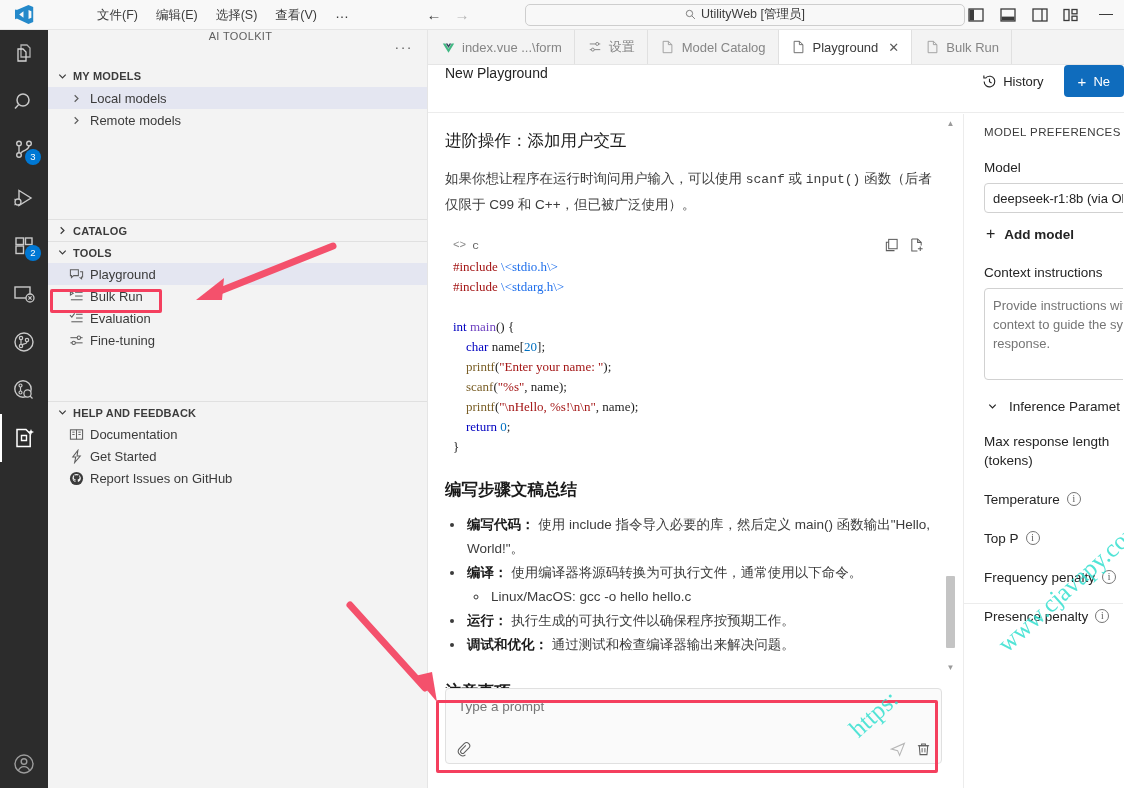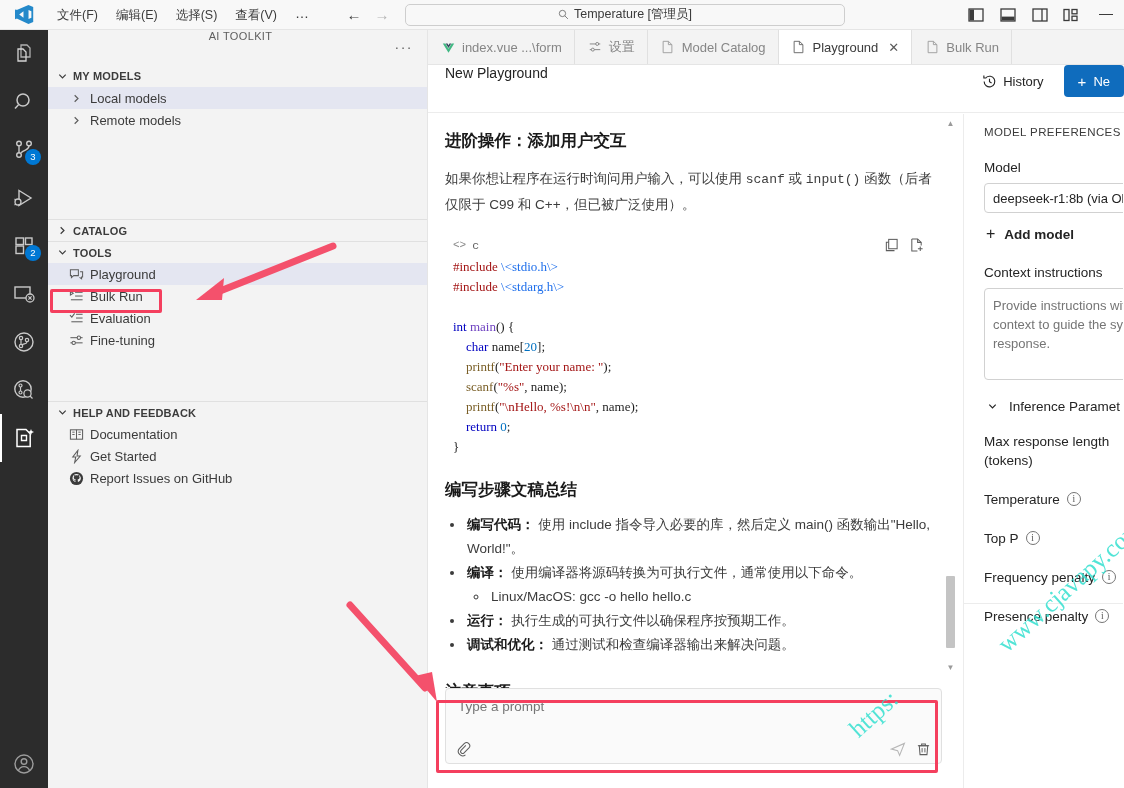--- a/index.html
+++ b/index.html
@@ -12,21 +12,21 @@
     color: #3b3b3b;
     -webkit-font-smoothing: antialiased;
   }
   #app { position: relative; width: 1124px; height: 788px; }
 
   
   .titlebar {
     position: absolute; top: 0; left: 0; width: 1124px; height: 30px;
     background: #f8f8f8;
     border-bottom: 1px solid #e5e5e5;
-    display: flex; align-items: center;
+    display: flex; align-items: center; gap: 40px;
   }
   .tb-logo {
     width: 48px; height: 30px;
     display: flex; align-items: center; justify-content: center;
   }
   .tb-logo svg { width: 19px; height: 19px; display:block; }
   .tb-menu { display: flex; align-items: center; height: 30px; }
   .tb-menu-item {
     padding: 0 9px; height: 30px; line-height: 30px;
     font-size: 12.5px; color: #3b3b3b; white-space: nowrap;
@@ -191,21 +191,21 @@
   .chat-col {
     width: 536px; height: 674px; position: relative;
     background: #fff;
     border-right: 1px solid #ececec;
   }
   .chat-scroll {
     position: absolute; left: 0; top: 0; width: 536px; height: 574px;
     overflow: hidden; padding: 14px 28px 0 17px;
   }
   .md-h3 {
-    font-size: 16.5px; font-weight: bold; color: #1a1a1a;
+    font-size: 16.5px; font-weight: normal; color: #1a1a1a;
     margin: 2px 0 14px 0;
   }
   .md-p {
     font-size: 13.5px; line-height: 25px; color: #3c3c3c;
     margin-bottom: 4px;
   }
   .md-p code, .md-li code {
     font-family: "Liberation Mono", monospace; font-size: 13px;
   }
   .codeblock {
@@ -368,21 +368,21 @@
     </div>
     <div class="tb-nav">
       <div class="tb-arrow">←</div>
       <div class="tb-arrow dim">→</div>
     </div>
     <div class="tb-search">
       <svg class="mag" viewBox="0 0 16 16">
           <circle cx="6.5" cy="6.5" r="4.6" fill="none" stroke="#666" stroke-width="1.2"></circle>
           <line x1="10" y1="10" x2="14.4" y2="14.4" stroke="#666" stroke-width="1.2"></line>
         </svg>
-      <span>Temperature [管理员]</span>
+      <span>UtilityWeb [管理员]</span>
     </div>
     <div class="tb-right">
       <div class="tb-ic">
         <svg width="16" height="14" viewBox="0 0 16 14">
             <rect x="1" y="1" width="14" height="12" fill="none" stroke="#3b3b3b" stroke-width="1.3"></rect>
             <rect x="1.6" y="1.6" width="4.4" height="10.8" fill="#3b3b3b"></rect>
           </svg>
       </div>
       <div class="tb-ic">
         <svg width="16" height="14" viewBox="0 0 16 14">

